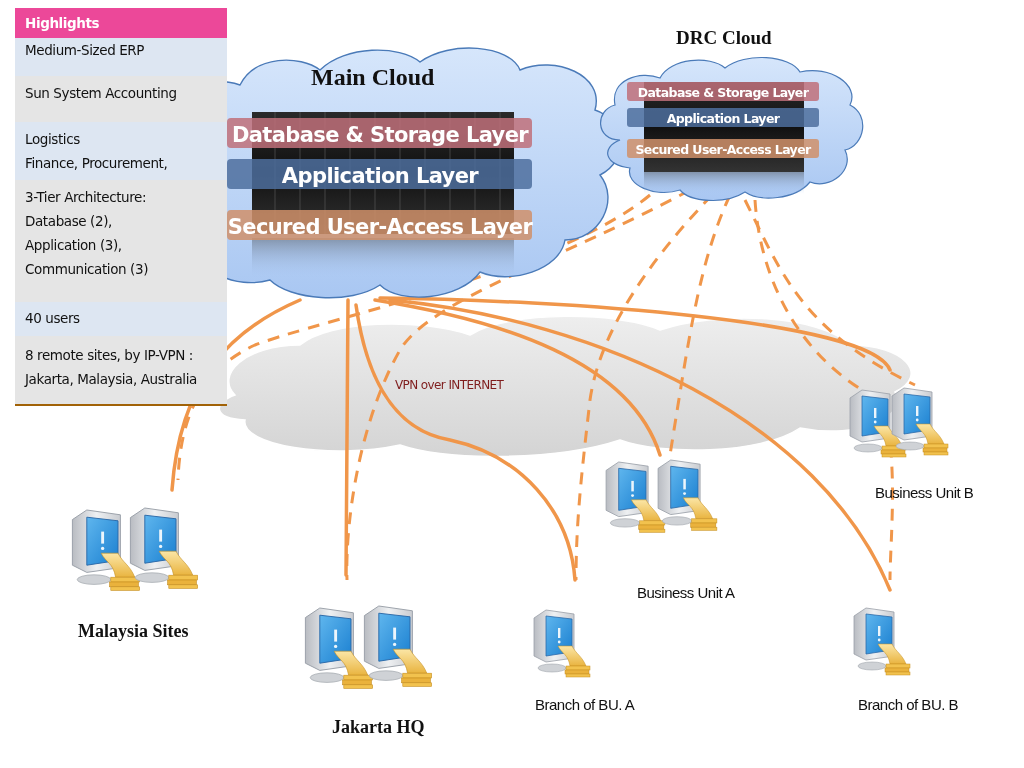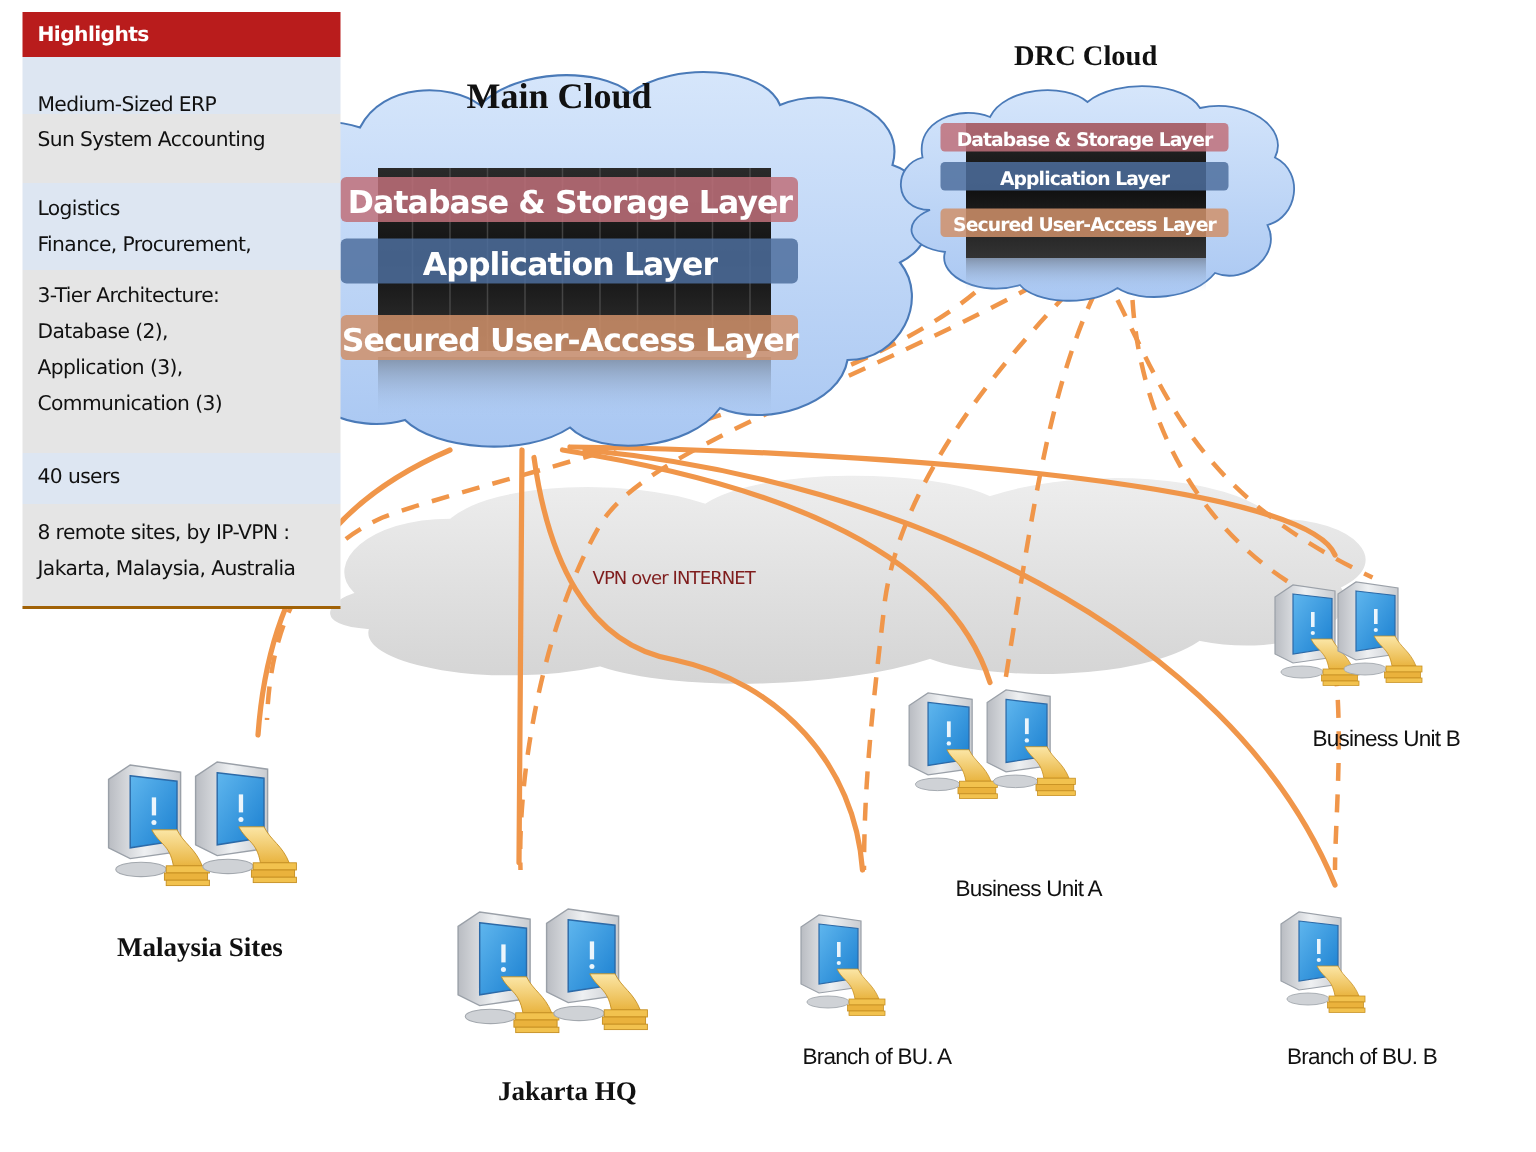--- a/index.html
+++ b/index.html
@@ -1,20 +1,20 @@
 <!DOCTYPE html>
 <html><head>
 <meta charset="utf-8">
 <style>
   html, body { margin:0; padding:0; background:#ffffff; }
   body { width:1024px; height:768px; position:relative; overflow:hidden; font-family:"Liberation Sans", sans-serif; }
   #diagram { position:absolute; left:0; top:0; width:1024px; height:768px; }
   .hl-table { position:absolute; left:15px; top:8px; width:212px; z-index:1; }
   .hl-row { font-family:"DejaVu Sans", sans-serif; font-size:13.5px; color:#111; padding:0 0 0 10px; box-sizing:border-box; line-height:24px; letter-spacing:-0.4px; }
-  .hl-head { background:#b91c1c; color:#fff; font-weight:bold; height:30px; line-height:30px; }
+  .hl-head { background:#ec4899; color:#fff; font-weight:bold; height:30px; line-height:30px; }
   .hl-alt { background:#dde6f2; }
   .hl-plain { background:#e5e5e5; }
   .hl-bottom { border-bottom:2px solid #a16207; }
   .label { position:absolute; white-space:nowrap; z-index:5; }
   .bold-title { font-family:Liberation Serif, serif; font-weight:bold; color:#111; }
   .site-label { font-family:"Liberation Sans", sans-serif; color:#111; letter-spacing:-0.5px; }
   .layer-text { font-family:"DejaVu Sans", sans-serif; font-weight:bold; fill:#ffffff; letter-spacing:-0.6px; }
 </style>
 </head>
 <body>
@@ -141,21 +141,21 @@
     <use href="#pc" transform="translate(852,608) scale(1.0)"></use>
   </g>
   <g>
     <use href="#pc" transform="translate(848,390) scale(1.0)"></use>
     <use href="#pc" transform="translate(890,388) scale(1.0)"></use>
   </g>
 </svg>
 
 <div class="hl-table">
   <div class="hl-row hl-head">Highlights</div>
-  <div class="hl-row hl-alt" style="height:38px;padding-top:20px;">
+  <div class="hl-row hl-alt" style="height:38px;padding-top:0;">
     <div>Medium-Sized ERP</div>
   </div>
   <div class="hl-row hl-plain" style="height:46px;padding-top:5px;">
     <div>Sun System Accounting</div>
   </div>
   <div class="hl-row hl-alt" style="height:58px;padding-top:5px;">
     <div>Logistics</div>
     <div>Finance, Procurement,</div>
   </div>
   <div class="hl-row hl-plain" style="height:122px;padding-top:5px;">
@@ -166,21 +166,21 @@
   </div>
   <div class="hl-row hl-alt" style="height:34px;padding-top:4px;">
     <div>40 users</div>
   </div>
   <div class="hl-row hl-plain hl-bottom" style="height:70px;padding-top:7px;">
     <div>8 remote sites, by IP-VPN :</div>
     <div>Jakarta, Malaysia, Australia</div>
   </div>
 </div>
 
-<div class="label bold-title" style="left:311px;top:52px;font-size:24px;">Main Cloud</div>
+<div class="label bold-title" style="left:311px;top:64px;font-size:24px;">Main Cloud</div>
 <div class="label bold-title" style="left:676px;top:27px;font-size:19px;">DRC Cloud</div>
 <div class="label" style="left:395px;top:378px;font-size:12px;font-family:'DejaVu Sans',sans-serif;color:#7f1d1d;letter-spacing:-0.6px;">VPN over INTERNET</div>
 
 <div class="label bold-title" style="left:78px;top:621px;font-size:18px;">Malaysia Sites</div>
 <div class="label bold-title" style="left:332px;top:717px;font-size:18px;">Jakarta HQ</div>
 <div class="label site-label" style="left:535px;top:696px;font-size:15px;">Branch of BU. A</div>
 <div class="label site-label" style="left:637px;top:584px;font-size:15px;">Business Unit A</div>
 <div class="label site-label" style="left:858px;top:696px;font-size:15px;">Branch of BU. B</div>
 <div class="label site-label" style="left:875px;top:484px;font-size:15px;">Business Unit B</div>
 

